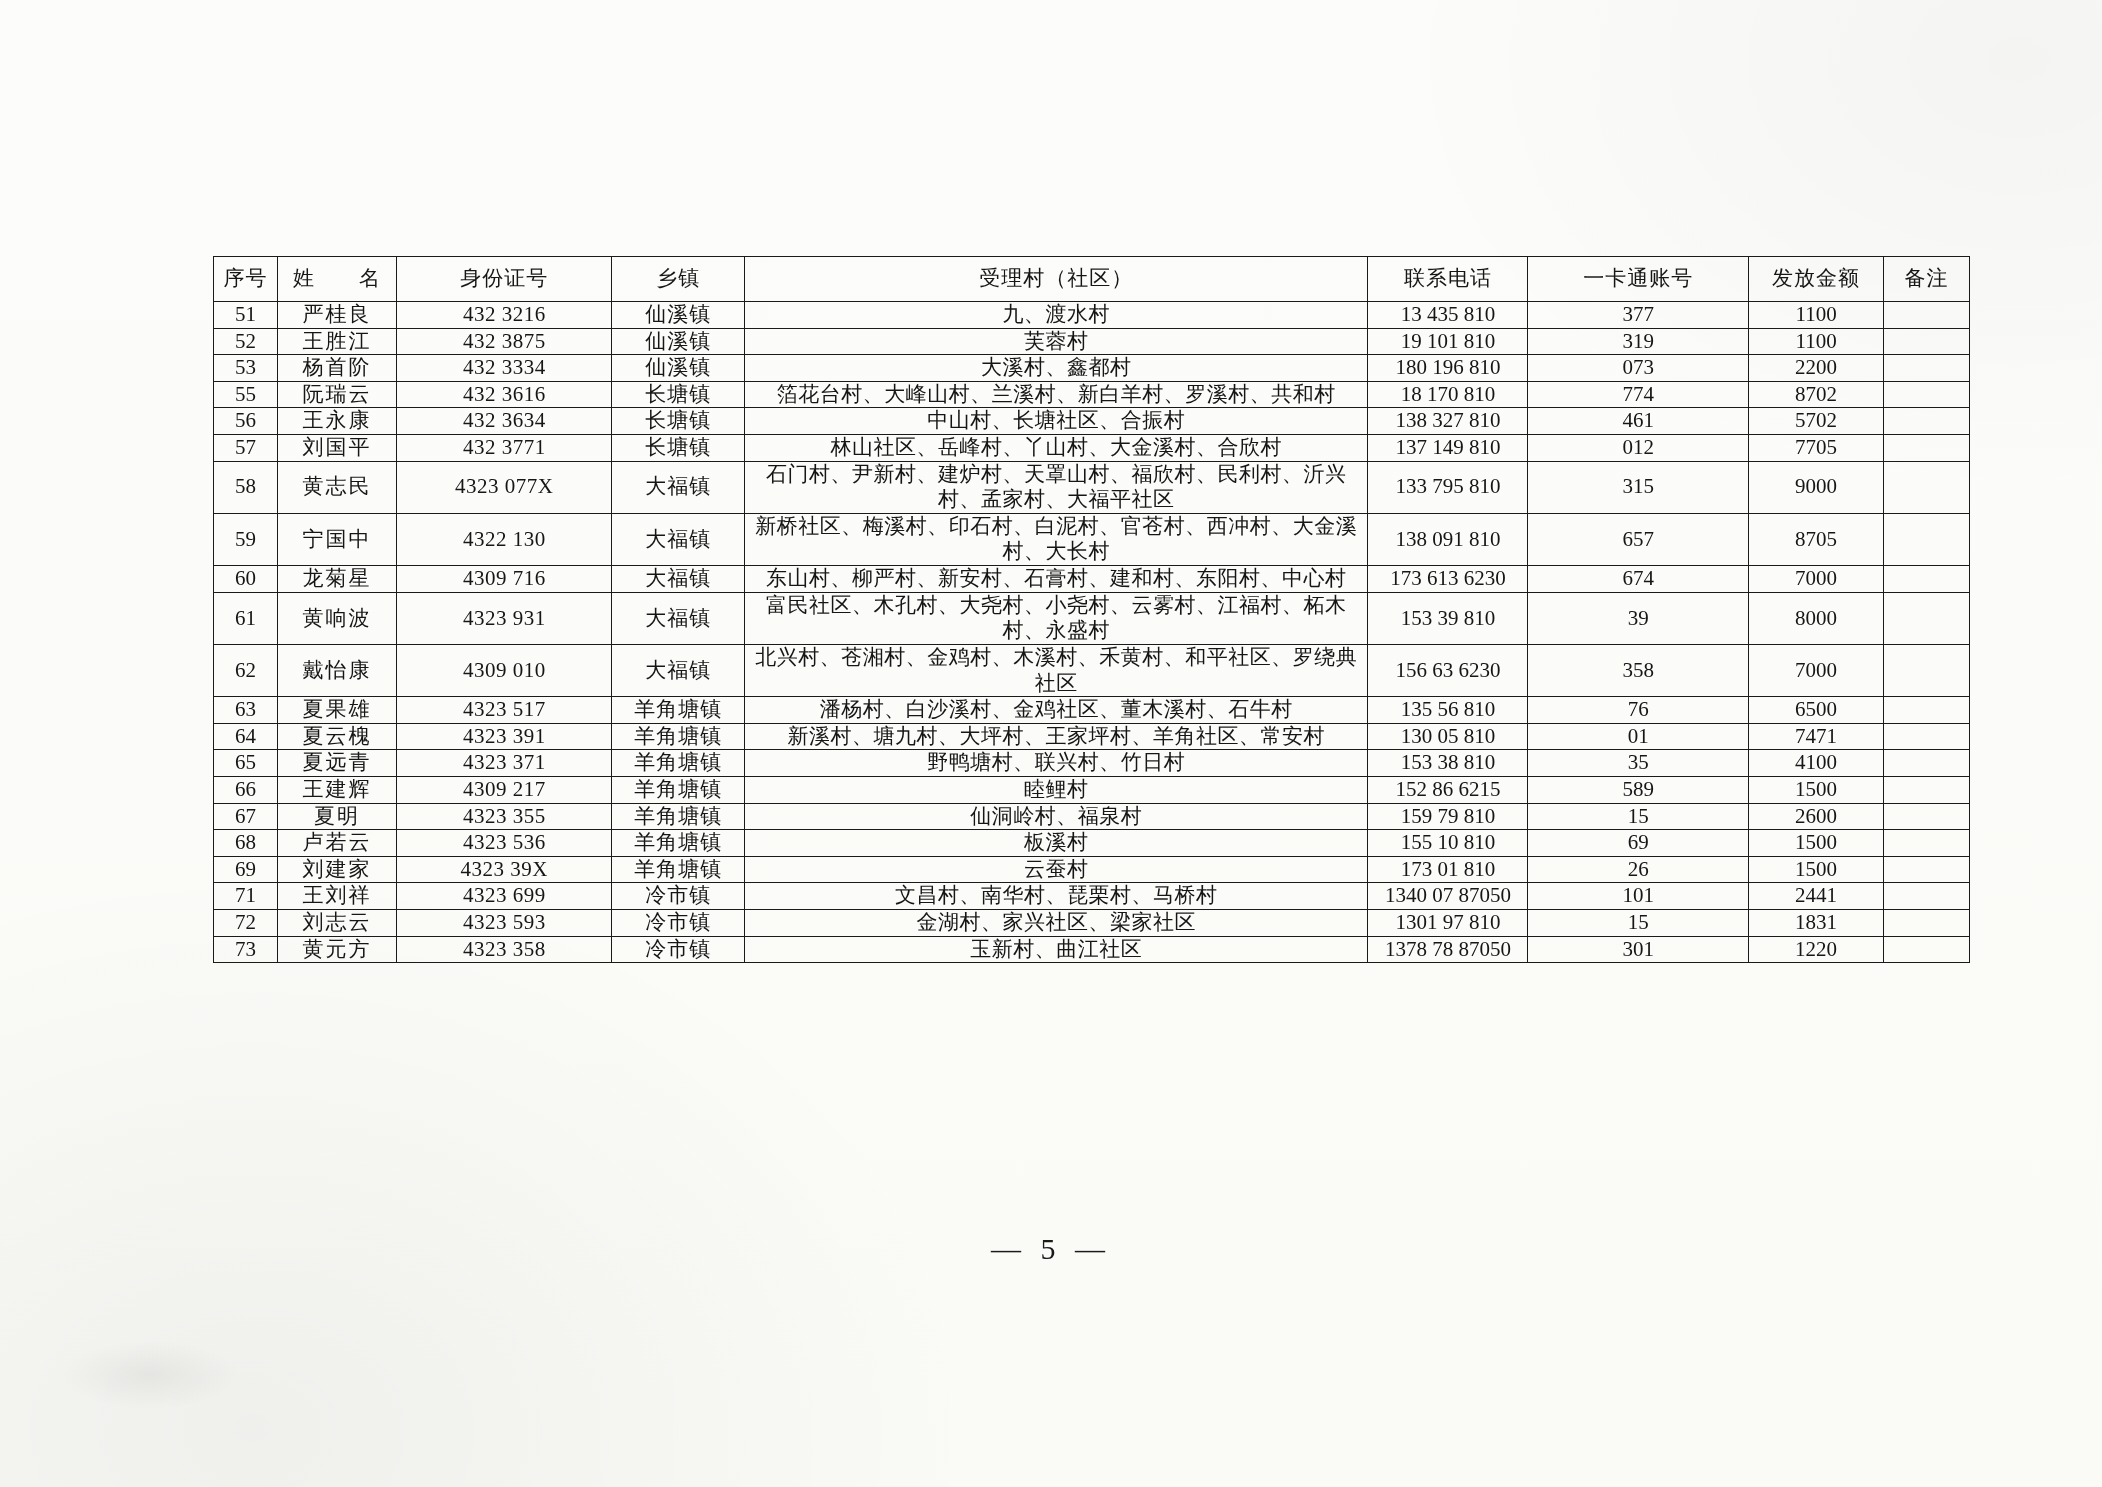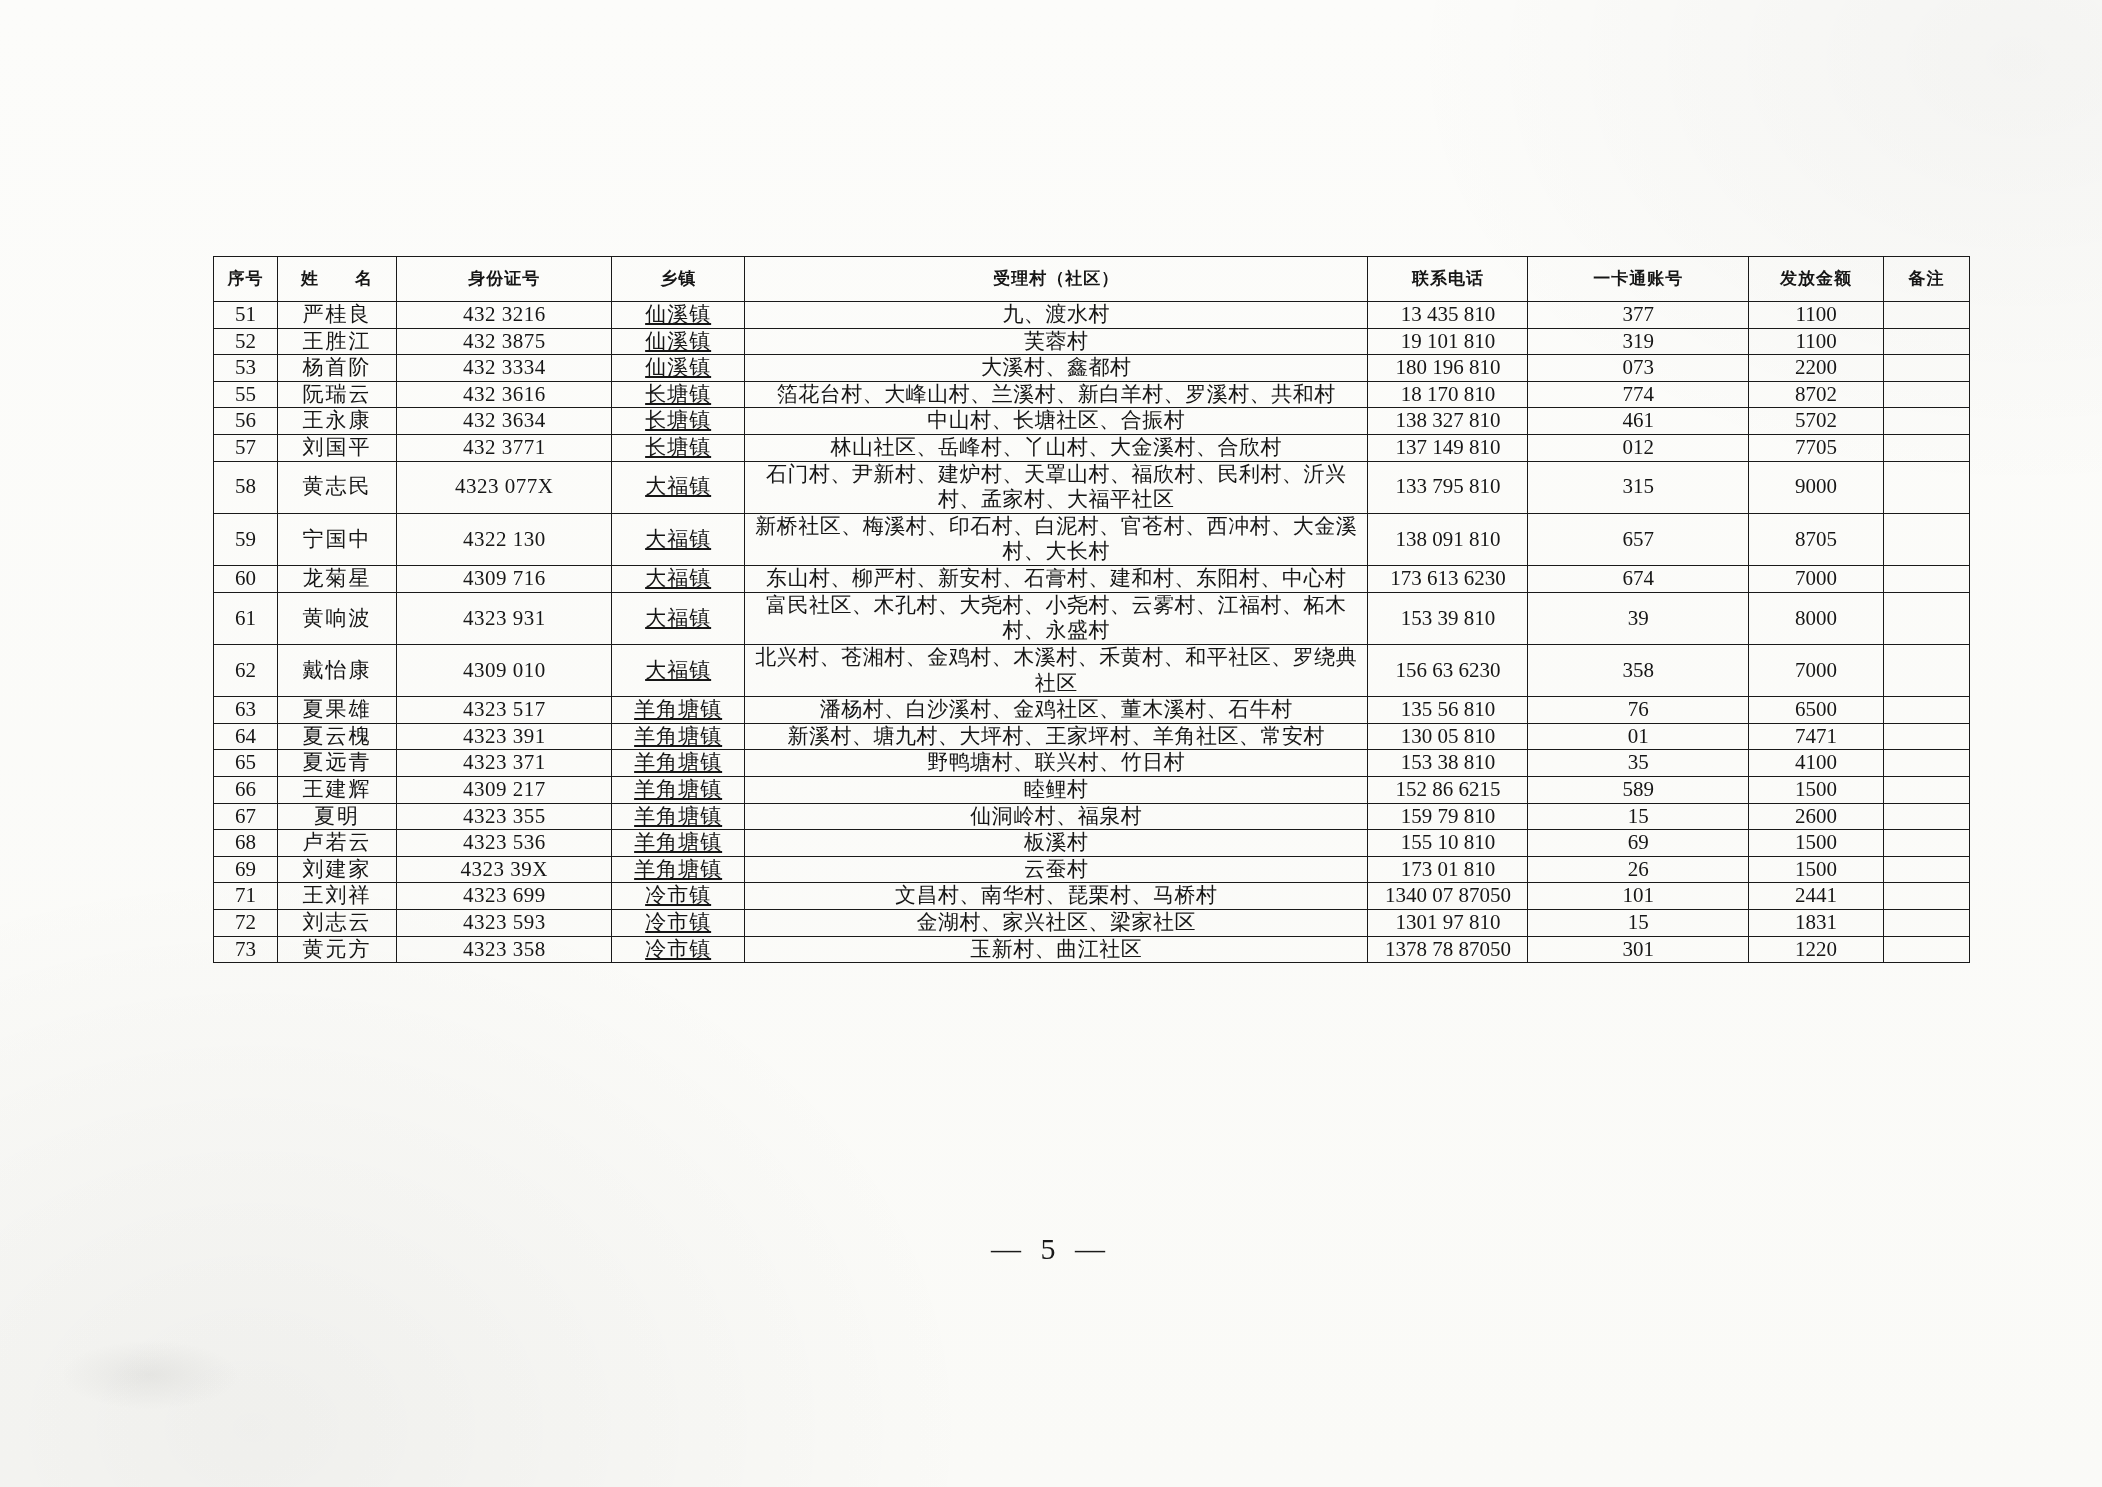--- a/index.html
+++ b/index.html
@@ -49,38 +49,38 @@
     border: 1.6px solid #1a1a1a;
     padding: 0 4px;
     text-align: center;
     vertical-align: middle;
     font-size: 21px;
     line-height: 1.22;
     color: #161616;
     font-family: "Liberation Serif", serif;
   }
   table.main th {
-    font-weight: bold;
-    font-size: 17px;
+    font-weight: normal;
+    font-size: 21px;
     letter-spacing: 1px;
     height: 40px;
     padding: 2px 4px;
   }
   td.idx { font-size: 21px; }
   td.name { letter-spacing: 2px; font-size: 22px; }
   td.idcard {
     text-align: left;
     padding-left: 8px;
     letter-spacing: 0.5px;
     font-size: 21px;
     position: relative;
     white-space: nowrap;
     overflow: hidden;
   }
-  td.town { letter-spacing: 1px; font-size: 21px; text-decoration: underline; }
+  td.town { letter-spacing: 1px; font-size: 21px; }
   td.village {
     font-size: 21px;
     letter-spacing: 0.5px;
     line-height: 1.3;
     padding: 4px 10px;
   }
   td.phone, td.account {
     text-align: left;
     padding-left: 8px;
     font-size: 21px;

